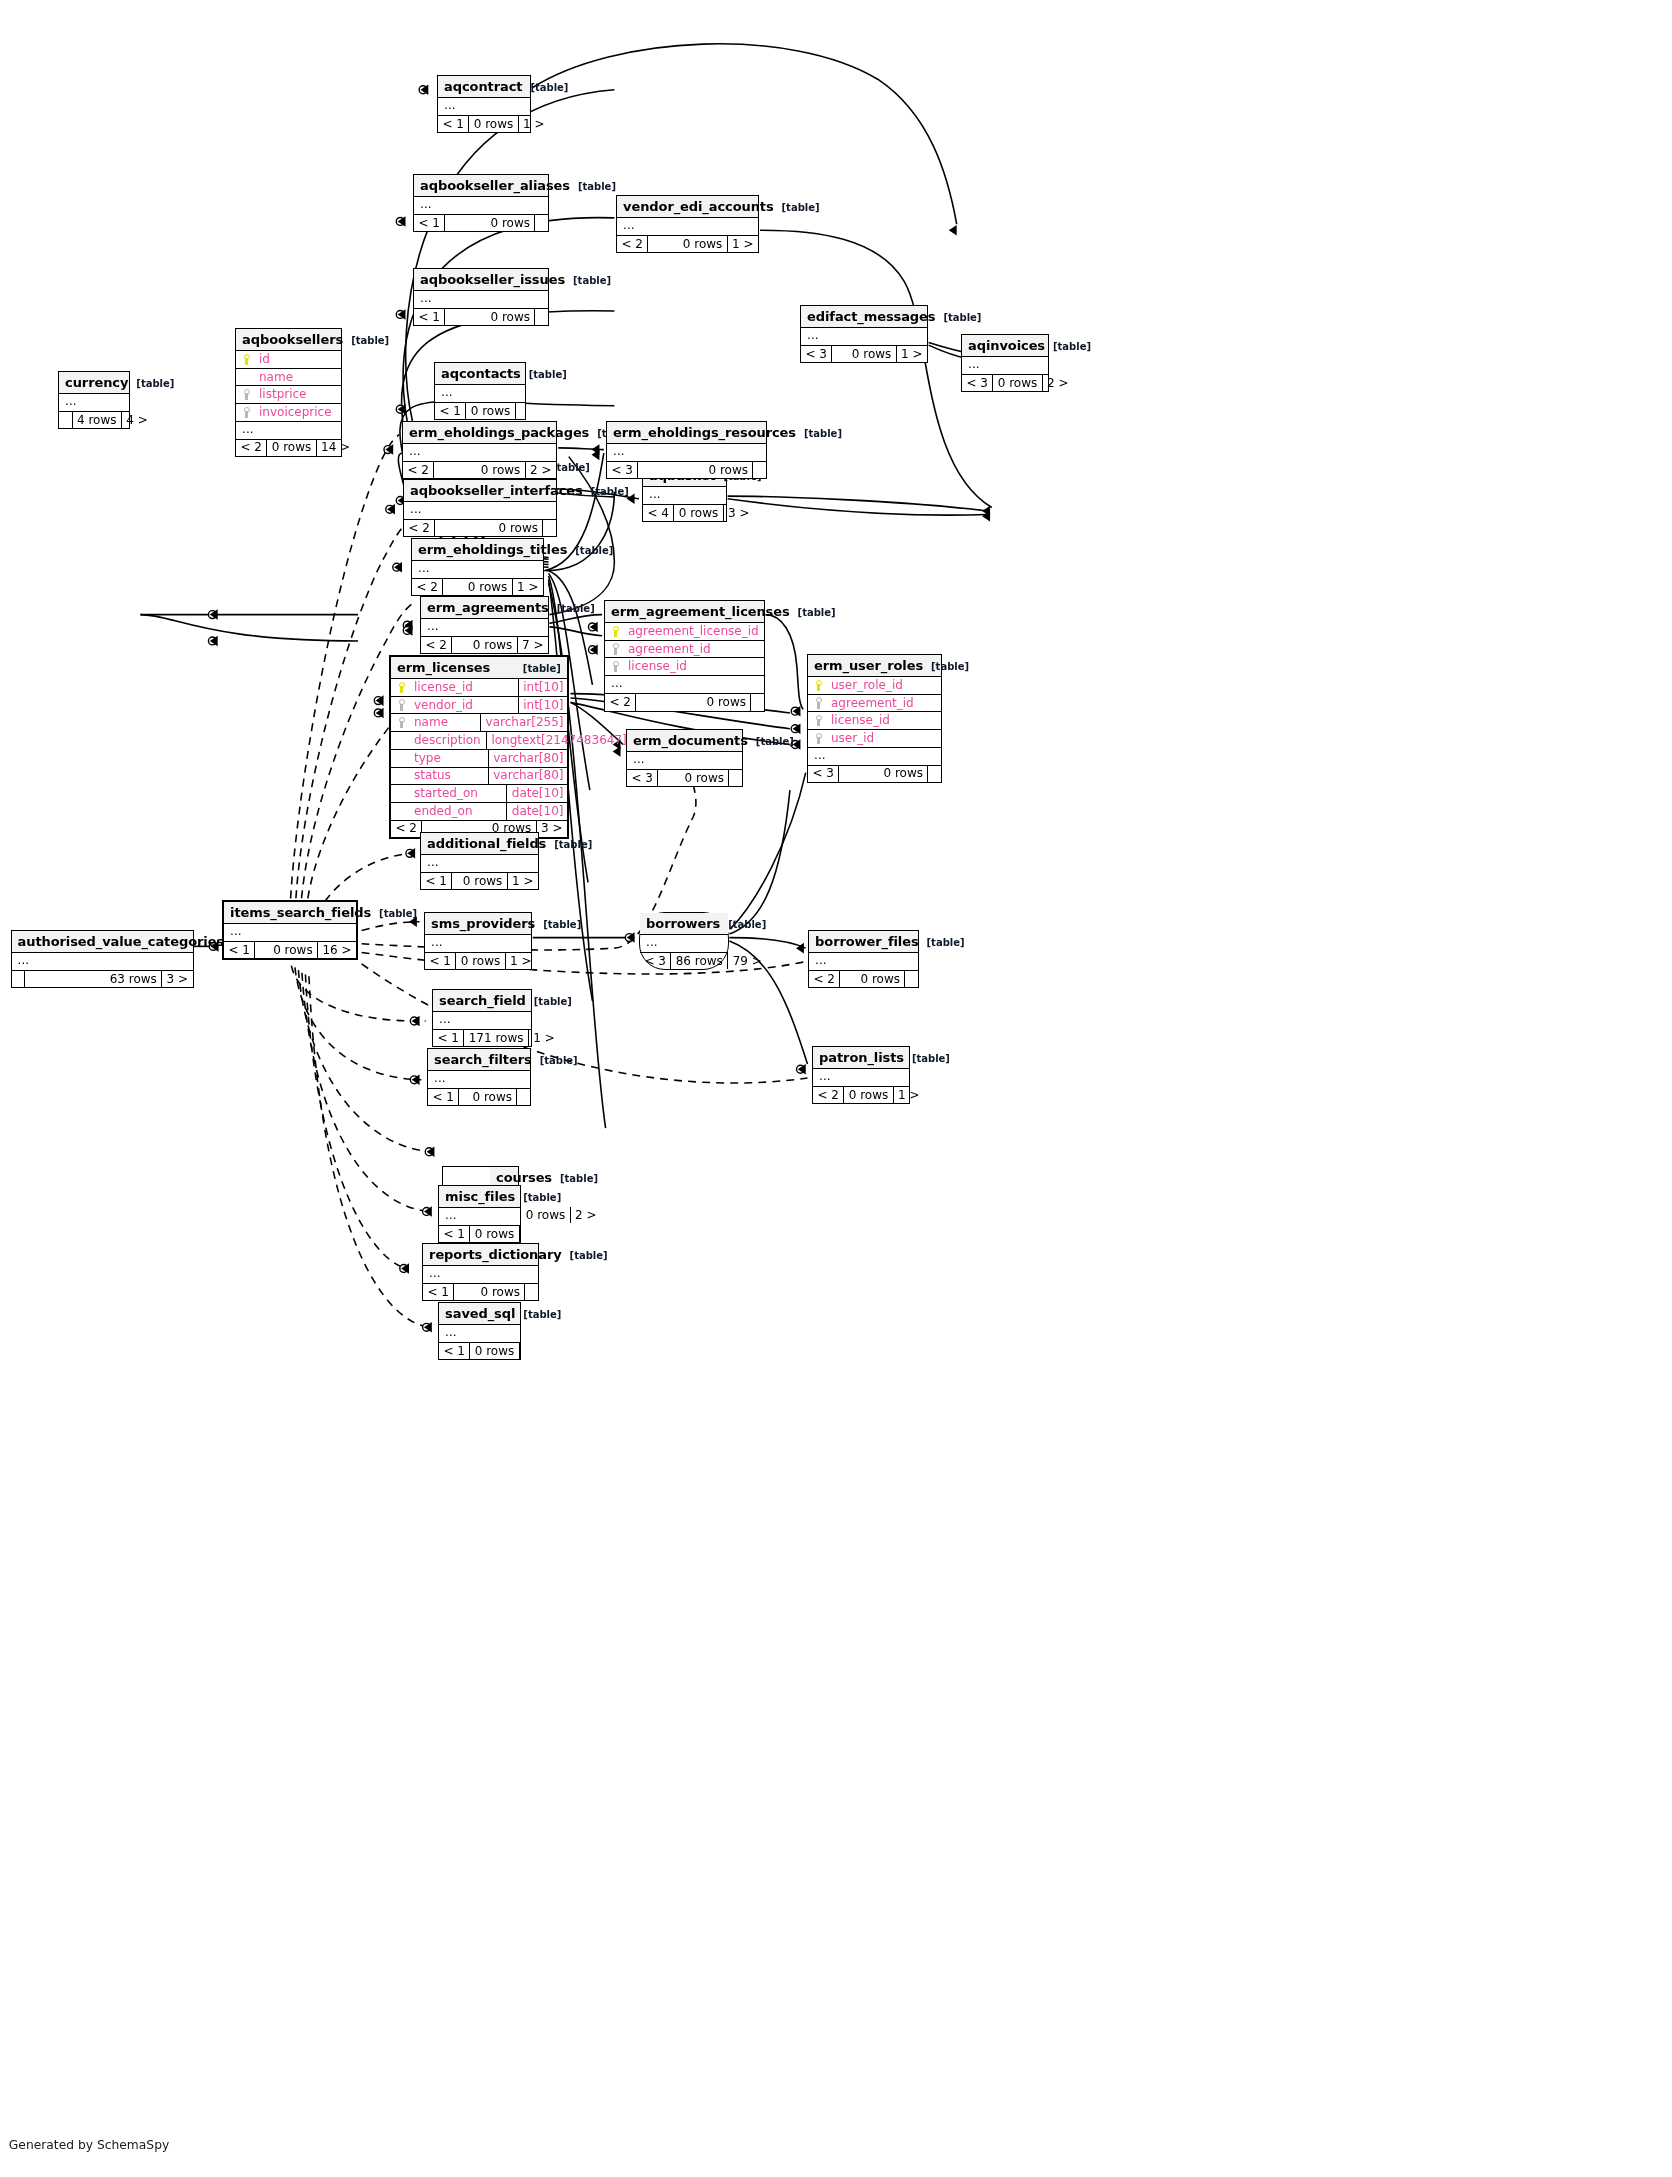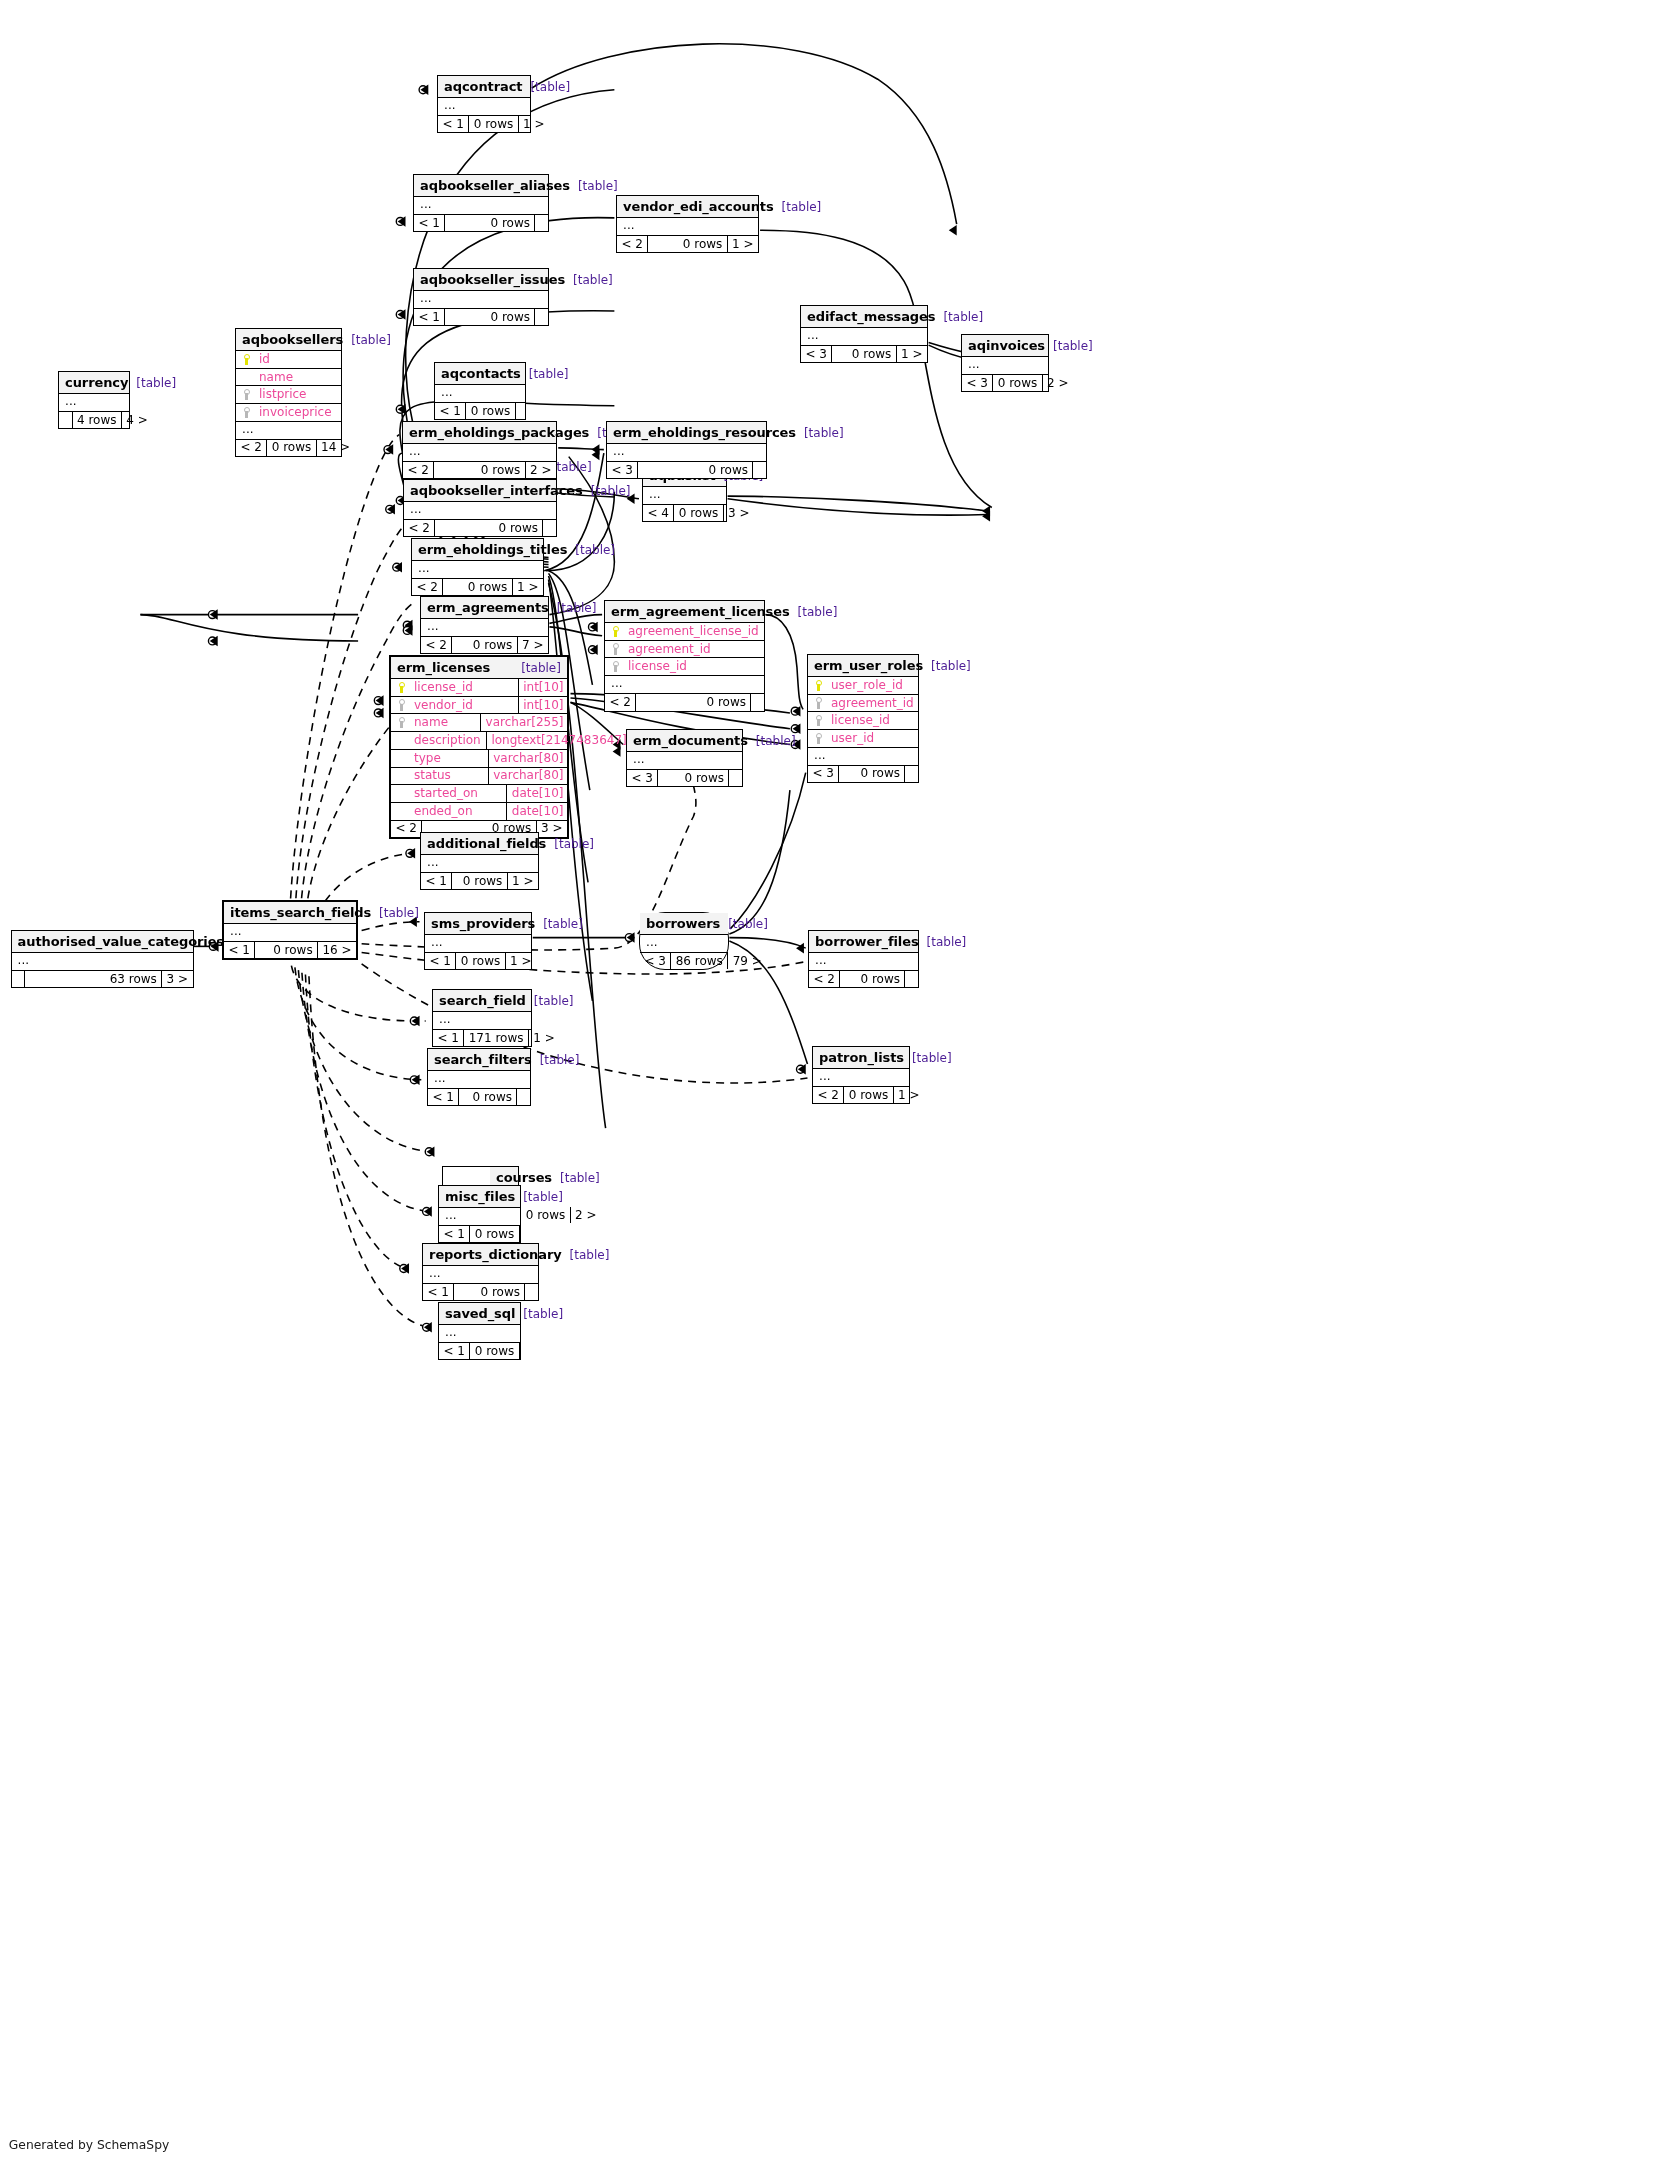--- a/index.html
+++ b/index.html
@@ -5,21 +5,21 @@
   html,body{margin:0;padding:0;background:#ffffff;}
   body{font-family:"DejaVu Sans","Liberation Sans",sans-serif;}
   #canvas{position:relative;width:1672px;height:2178px;overflow:hidden;background:#fff;}
   svg#edges{position:absolute;left:0;top:0;width:1672px;height:2178px;pointer-events:none;}
   .tbl{position:absolute;background:#fff;border:1.3px solid #000;box-sizing:border-box;}
   .tbl.thick{border-width:2.6px;}
   .tbl .hdr{background:#f3f3f3;border-bottom:1.3px solid #000;padding:2.6px 6.1px 3.5px 6.1px;
             white-space:nowrap;display:flex;align-items:baseline;gap:8px;}
   .tbl.thick .hdr{border-bottom-width:1.8px;}
   .hdr .nm{font-weight:bold;font-size:13px;color:#000;letter-spacing:-0.1px;}
-  .hdr .tag{font-size:12px;color:#4c1d95;font-weight:normal;margin-left:auto;}
+  .hdr .tag{font-size:10px;color:#0f172a;font-weight:bold;margin-left:auto;}
   .cols{display:block;}
   .col{display:flex;border-bottom:0.9px solid #000;font-size:12px;color:#ec4899;min-height:16px;}
   .col .key{width:23px;flex:0 0 23px;text-align:center;line-height:1.35;}
   .col .cname{padding:0.9px 5.3px 1.8px 0;white-space:nowrap;flex:1;}
   .col .ctype{border-left:0.9px solid #000;padding:0.9px 3.5px 1.8px 4.4px;white-space:nowrap;}
   .ellip{padding:0.9px 6.1px 2.6px 6.1px;font-size:12px;color:#000;border-bottom:1.3px solid #000;line-height:1.1;}
   .tbl.thick .ellip{border-bottom-width:1.8px;}
   .foot{display:flex;font-size:12px;color:#000;}
   .foot div{padding:0.9px 4.4px 1.8px 4.4px;white-space:nowrap;}
   .foot .f1{flex:0 0 auto;text-align:left;}
@@ -415,21 +415,21 @@
             <span class="cname">license_id</span>
           </div>
         </div>
         <div class="ellip">...</div>
         <div class="foot">
           <div class="f1">&lt; 2</div>
           <div class="f2">0 rows</div>
           <div class="f3">&nbsp;</div>
         </div>
       </div>
-      <div class="tbl" style="left: 807px; top: 654px; width: 112px;">
+      <div class="tbl" style="left: 807px; top: 654px; width: 135px;">
         <div class="hdr">
           <span class="nm">erm_user_roles</span>
           <span class="tag">[table]</span>
         </div>
         <div class="cols">
           <div class="col">
             <span class="key kpri"><span class="keyicon"><b></b><i style="background:currentColor"></i></span></span>
             <span class="cname">user_role_id</span>
           </div>
           <div class="col">

